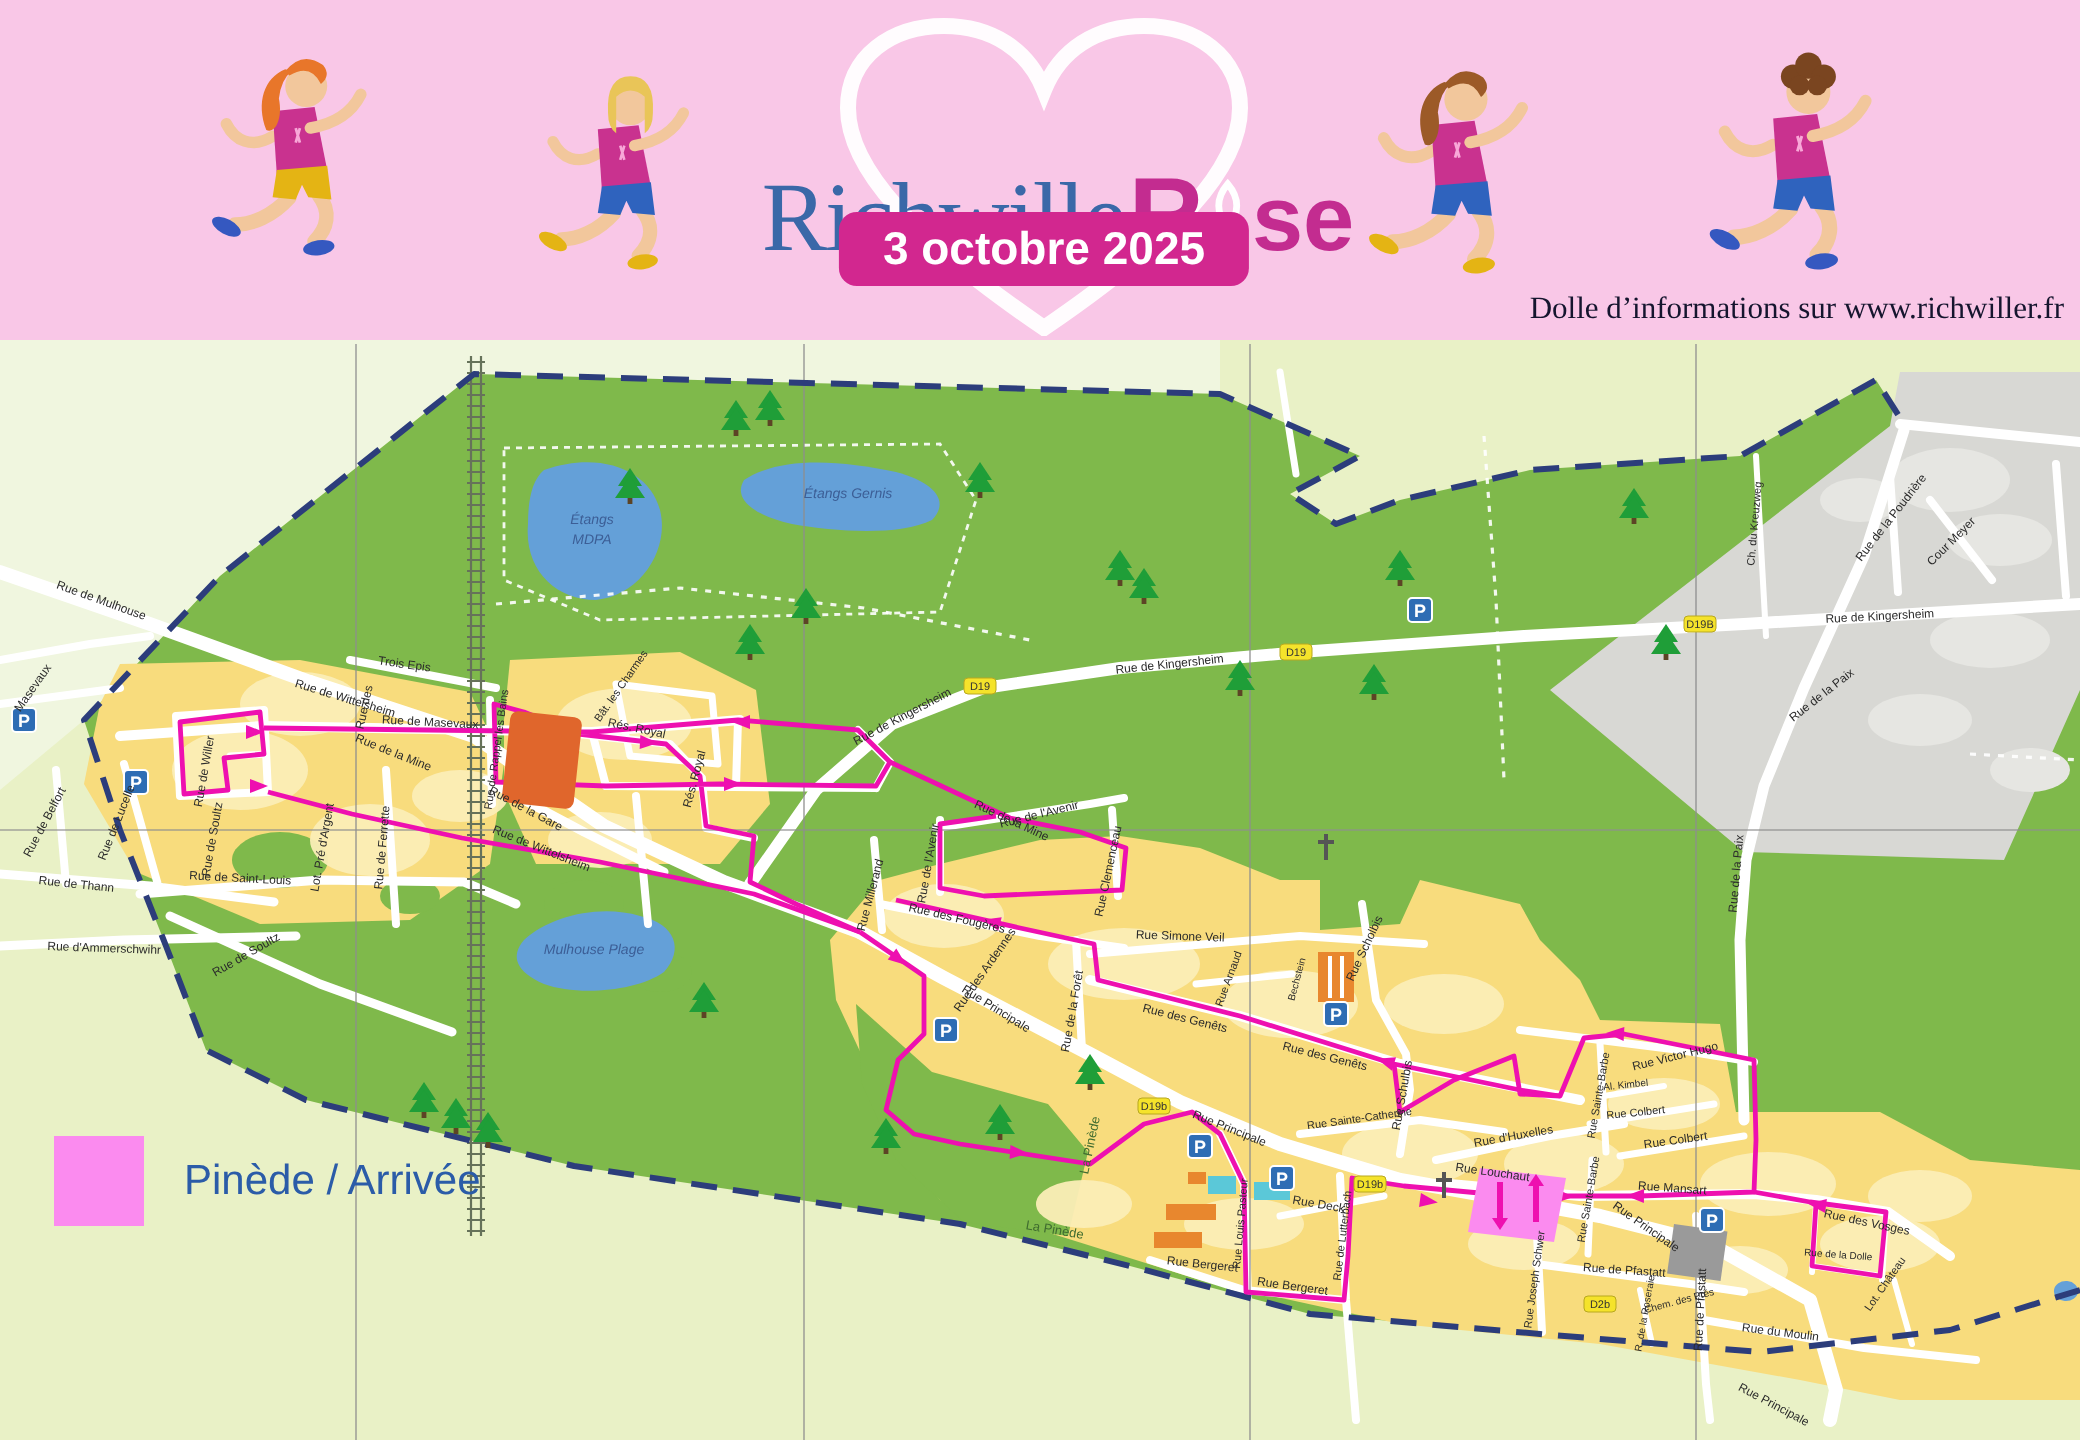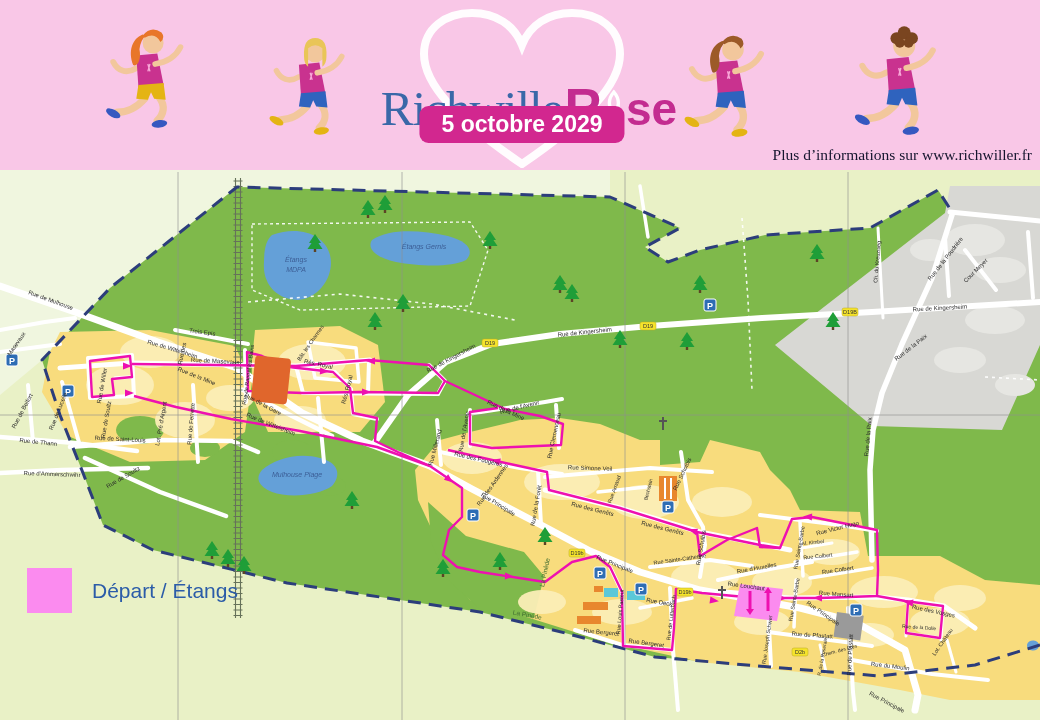--- a/index.html
+++ b/index.html
@@ -39,22 +39,22 @@
     <div class="title">
       <span class="blue">Richwille</span>
         <span class="pinkR">R</span>
         <span class="ribbon"><svg width="22" height="40" viewBox="0 0 22 40">
             <path d="M11,3 C5,10 5,18 11,24 C17,18 17,10 11,3 Z" fill="none" stroke="#fff" stroke-width="3.4"></path>
             <path d="M8,21 L18,38 M14,21 L4,38" fill="none" stroke="#fff" stroke-width="3.6"></path>
           </svg></span>
         <span class="pinkse">se</span>
     </div>
 
-    <div class="date-badge">5 octobre 2029</div>
-    <div class="info-text">Plus d’informations sur www.richwiller.fr</div>
+    <div class="date-badge">3 octobre 2025</div>
+    <div class="info-text">Dolle d’informations sur www.richwiller.fr</div>
     <div id="runners">
         <div class="runner" style="left: 88px; top: 22px;"><svg width="115.5" height="126" viewBox="0 0 110 120">
     <path d="M46,44 C36,50 28,46 24,38" stroke="#F2C79C" stroke-width="5.5" fill="none" stroke-linecap="round"></path>
     <path d="M68,72 C74,80 72,88 66,94" stroke="#F2C79C" stroke-width="7" fill="none" stroke-linecap="round"></path>
     <path d="M54,73 C46,82 36,86 28,86" stroke="#F2C79C" stroke-width="7" fill="none" stroke-linecap="round"></path>
     <ellipse cx="68" cy="97" rx="7.5" ry="3.6" fill="#3558C0" transform="rotate(-8 68 97)"></ellipse>
     <ellipse cx="24" cy="87" rx="7.5" ry="3.6" fill="#3558C0" transform="rotate(28 24 87)"></ellipse>
     <polygon points="46,32 66,30 72,60 48,62" fill="#C9328F"></polygon>
     <path d="M64,40 C76,38 84,32 88,24" stroke="#F2C79C" stroke-width="5.5" fill="none" stroke-linecap="round"></path>
     <path d="M57,40 l2,7 m0,-7 l-2,7" stroke="#F8A8D8" stroke-width="1.3" fill="none"></path>
@@ -548,17 +548,17 @@
           <text x="0" y="0" transform="translate(296,262) rotate(0)" font-size="7" font-family="Liberation Sans, sans-serif" fill="#3C5E96" font-style="italic" text-anchor="middle">Étangs</text>
           <text x="0" y="0" transform="translate(296,272) rotate(0)" font-size="7" font-family="Liberation Sans, sans-serif" fill="#3C5E96" font-style="italic" text-anchor="middle">MDPA</text>
           <text x="0" y="0" transform="translate(424,249) rotate(0)" font-size="7" font-family="Liberation Sans, sans-serif" fill="#3C5E96" font-style="italic" text-anchor="middle">Étangs Gernis</text>
           <text x="0" y="0" transform="translate(297,477) rotate(0)" font-size="7" font-family="Liberation Sans, sans-serif" fill="#3C5E96" font-style="italic" text-anchor="middle">Mulhouse Plage</text>
         </g>
       </svg>
 
     <div class="legend">
       <div class="legend-item">
         <span class="swatch" id="swatch-0" style="background: rgb(251, 139, 239);"></span>
-        <span class="legend-label">Départ / Étangs</span>
+        <span class="legend-label">Pinède / Arrivée</span>
       </div>
     </div>
   </div>
 </div>
 
 </body></html>

